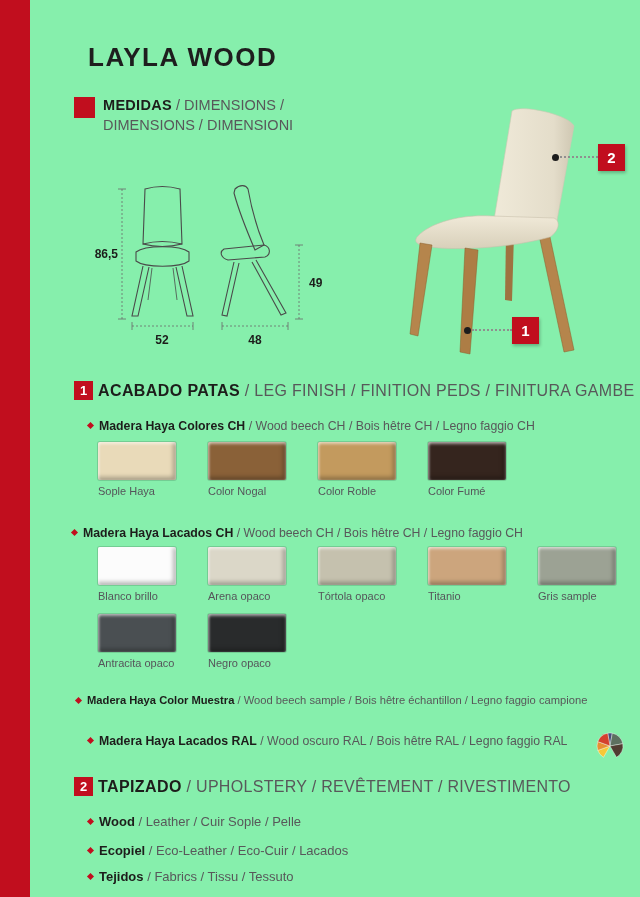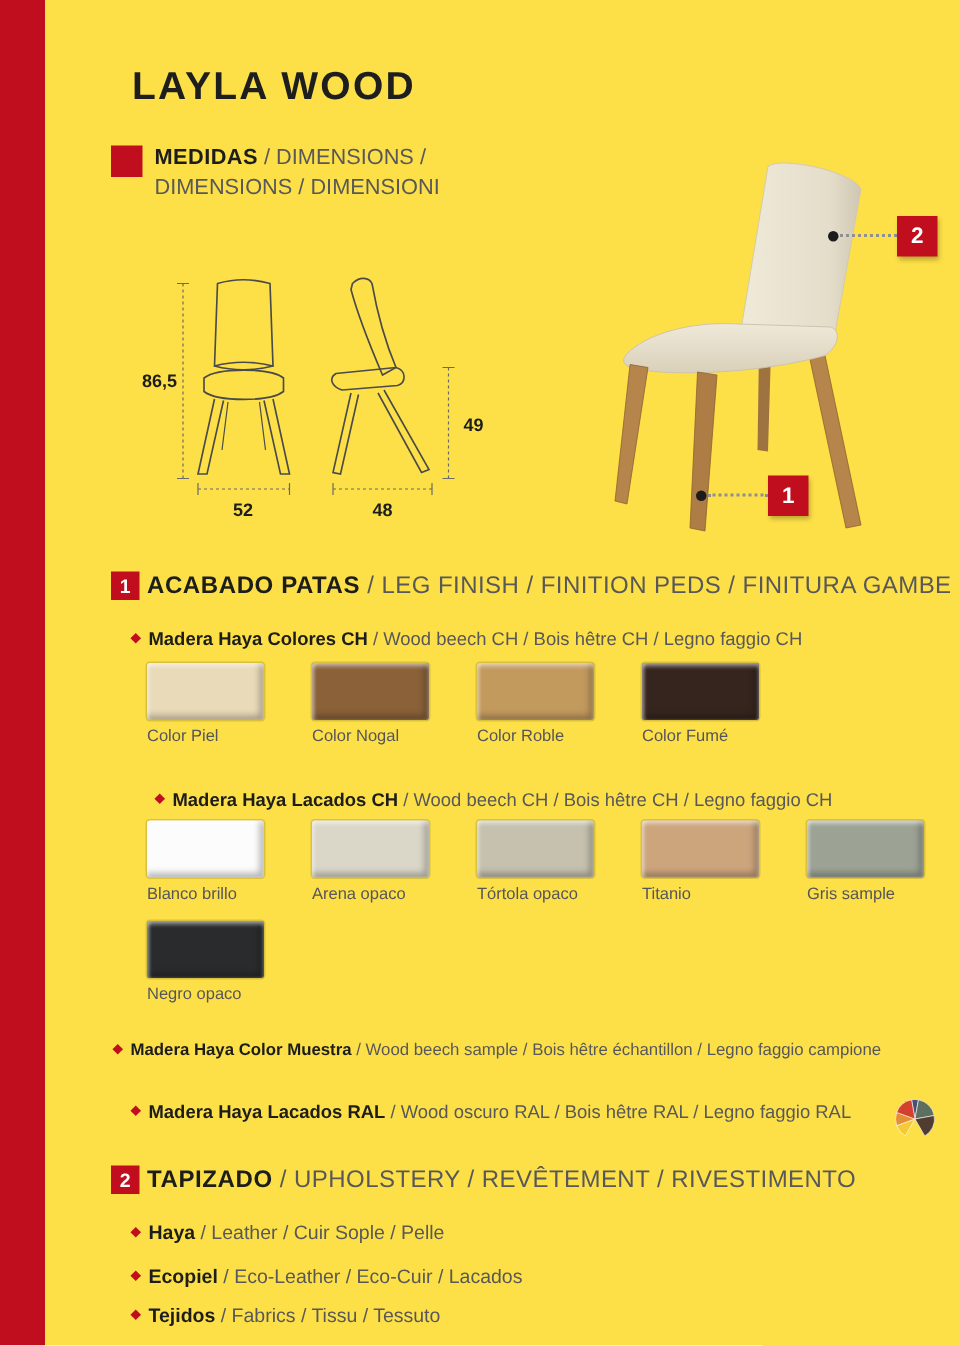--- a/index.html
+++ b/index.html
@@ -1,17 +1,17 @@
 <!DOCTYPE html>
 <html><head>
 <meta charset="utf-8">
 <style>
   html,body{margin:0;padding:0;background:#ffffff;}
   #page{
-    position:relative;width:640px;height:897px;background:#fde047;
+    position:relative;width:640px;height:897px;background:#86efac;
     font-family:"Liberation Sans",sans-serif;overflow:hidden;
     --accent:#c10e1e;--dark:#1d1d1b;--gray:#58585a;
   }
   .abs{position:absolute;}
   .gray{color:var(--gray);font-weight:normal;}
   b{color:var(--dark);}
   
   #left-bar{left:0;top:0;width:30px;height:897px;background:var(--accent);}
   
   #title{left:88px;top:42px;font-size:26px;font-weight:bold;color:#1e1e1e;letter-spacing:1.5px;}
@@ -138,37 +138,37 @@
     <span class="sec-num">1</span>
     <span class="sec-title"><b>ACABADO PATAS</b><span> / LEG FINISH / FINITION PEDS / FINITURA GAMBE</span></span>
   </div>
 
   <div class="abs bullet" style="left:88px;top:419px">
     <span class="dot"></span><b>Madera Haya Colores CH</b><span> / Wood beech CH / Bois hêtre CH / Legno faggio CH</span>
   </div>
   <div class="abs swatch-row" style="left:98px;top:442px;width:560px">
     <div class="swatch-cell">
       <div class="swatch" style="background-color: rgb(233, 218, 185);"></div>
-      <div class="swatch-label">Color Piel</div>
+      <div class="swatch-label">Sople Haya</div>
     </div>
     <div class="swatch-cell">
       <div class="swatch" style="background-color: rgb(138, 97, 56);"></div>
       <div class="swatch-label">Color Nogal</div>
     </div>
     <div class="swatch-cell">
       <div class="swatch" style="background-color: rgb(195, 154, 94);"></div>
       <div class="swatch-label">Color Roble</div>
     </div>
     <div class="swatch-cell">
       <div class="swatch" style="background-color: rgb(53, 37, 30);"></div>
       <div class="swatch-label">Color Fumé</div>
     </div>
   </div>
 
-  <div class="abs bullet" style="left:104px;top:526px">
+  <div class="abs bullet" style="left:72px;top:526px">
     <span class="dot"></span><b>Madera Haya Lacados CH</b><span> / Wood beech CH / Bois hêtre CH / Legno faggio CH</span>
   </div>
   <div class="abs swatch-row" style="left:98px;top:547px;width:560px">
     <div class="swatch-cell">
       <div class="swatch" style="background-color: rgb(252, 252, 252);"></div>
       <div class="swatch-label">Blanco brillo</div>
     </div>
     <div class="swatch-cell">
       <div class="swatch" style="background-color: rgb(219, 215, 200);"></div>
       <div class="swatch-label">Arena opaco</div>
@@ -177,20 +177,24 @@
       <div class="swatch" style="background-color: rgb(197, 193, 174);"></div>
       <div class="swatch-label">Tórtola opaco</div>
     </div>
     <div class="swatch-cell">
       <div class="swatch" style="background-color: rgb(204, 165, 125);"></div>
       <div class="swatch-label">Titanio</div>
     </div>
     <div class="swatch-cell">
       <div class="swatch" style="background-color: rgb(156, 162, 148);"></div>
       <div class="swatch-label">Gris sample</div>
+    </div>
+    <div class="swatch-cell">
+      <div class="swatch" style="background-color: rgb(74, 79, 82);"></div>
+      <div class="swatch-label">Antracita opaco</div>
     </div>
     <div class="swatch-cell">
       <div class="swatch" style="background-color: rgb(41, 43, 44);"></div>
       <div class="swatch-label">Negro opaco</div>
     </div>
   </div>
 
   <div class="abs bullet small" style="left:76px;top:694px">
     <span class="dot"></span><b>Madera Haya Color Muestra</b><span> / Wood beech sample / Bois hêtre échantillon / Legno faggio campione</span>
   </div>
@@ -208,21 +212,21 @@
       <path d="M14,22 L1.8,17.6 A13,13 0 0 1 11.7,9.2 Z" fill="#d4402e"></path>
     </g>
   </svg>
 
   <div class="abs sec-header" style="left:74px;top:777px">
     <span class="sec-num">2</span>
     <span class="sec-title"><b>TAPIZADO</b><span> / UPHOLSTERY / REVÊTEMENT / RIVESTIMENTO</span></span>
   </div>
 
   <div class="abs bullet big" style="left:88px;top:814px">
-    <span class="dot"></span><b>Haya</b><span> / Leather / Cuir Sople / Pelle</span>
+    <span class="dot"></span><b>Wood</b><span> / Leather / Cuir Sople / Pelle</span>
   </div>
   <div class="abs bullet big" style="left:88px;top:843px">
     <span class="dot"></span><b>Ecopiel</b><span> / Eco-Leather / Eco-Cuir / Lacados</span>
   </div>
   <div class="abs bullet big" style="left:88px;top:869px">
     <span class="dot"></span><b>Tejidos</b><span> / Fabrics / Tissu / Tessuto</span>
   </div>
 
 </div>
 

